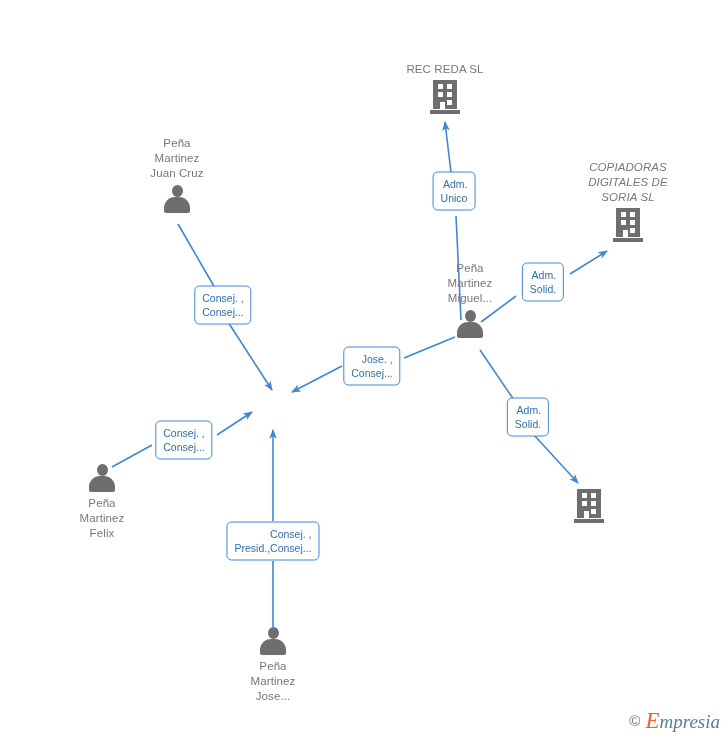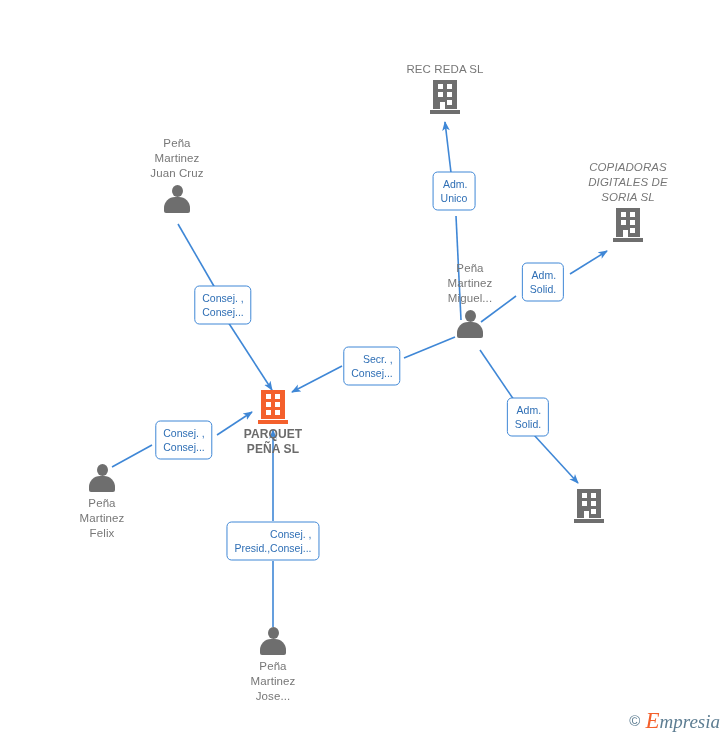--- a/index.html
+++ b/index.html
@@ -239,34 +239,20 @@
       <span class="win" style="left:8px;  top:4px;"></span>
       <span class="win" style="left:17px; top:4px;"></span>
       <span class="win" style="left:8px;  top:12px;"></span>
       <span class="win" style="left:17px; top:12px;"></span>
       <span class="win" style="left:17px; top:20px;"></span>
       <span class="door"></span>
       <span class="base"></span>
     </span>
   </div>
 
-  <div class="node label-bottom company-main" style="left:273px; top:390px;">
-    <span class="glyph bld orange">
-      <span class="body"></span>
-      <span class="win" style="left:8px;  top:4px;"></span>
-      <span class="win" style="left:17px; top:4px;"></span>
-      <span class="win" style="left:8px;  top:12px;"></span>
-      <span class="win" style="left:17px; top:12px;"></span>
-      <span class="win" style="left:8px;  top:20px;"></span>
-      <span class="win" style="left:17px; top:20px;"></span>
-      <span class="base"></span>
-    </span>
-    <span class="label">PARQUET
-PEÑA SL</span>
-  </div>
 
   <div class="node label-top" style="left:177px; top:136px;">
     <span class="label">Peña
 Martinez
 Juan Cruz</span>
     <span class="glyph person">
       <span class="head"></span>
       <span class="torso"></span>
     </span>
   </div>
@@ -303,21 +289,21 @@
 
   <div class="edge-label" style="left:223px; top:305px;">Consej. ,
 Consej...</div>
 
   <div class="edge-label" style="left:184px; top:440px;">Consej. ,
 Consej...</div>
 
   <div class="edge-label" style="left:273px; top:541px;">Consej. ,
 Presid.,Consej...</div>
 
-  <div class="edge-label" style="left:372px; top:366px;">Secr. ,
+  <div class="edge-label" style="left:372px; top:366px;">Jose. ,
 Consej...</div>
 
   <div class="edge-label" style="left:454px; top:191px;">Adm.
 Unico</div>
 
   <div class="edge-label" style="left:543px; top:282px;">Adm.
 Solid.</div>
 
   <div class="edge-label" style="left:528px; top:417px;">Adm.
 Solid.</div>

